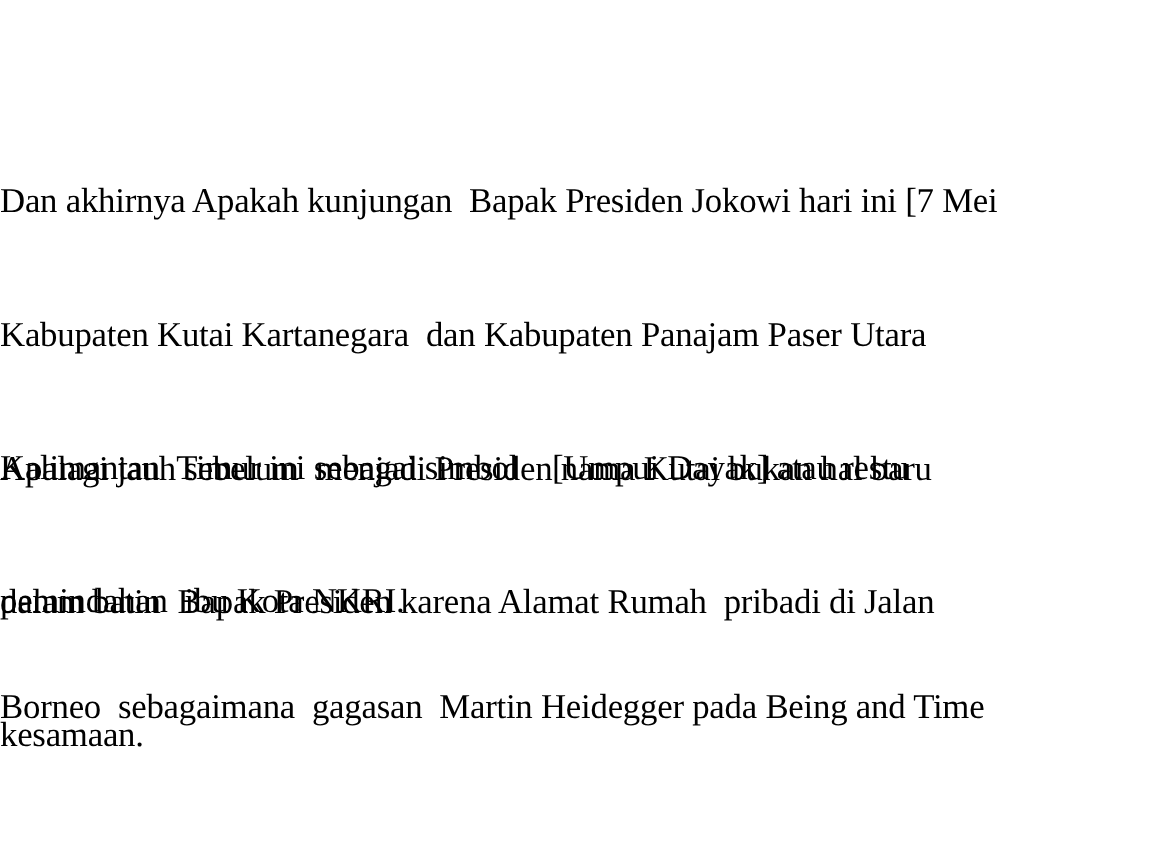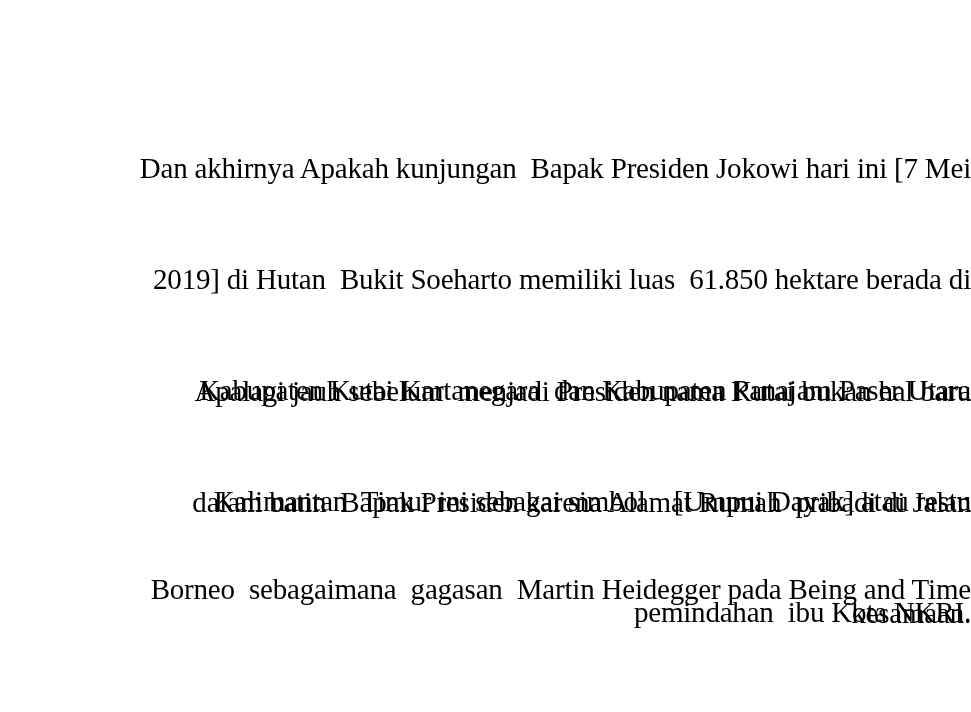--- a/index.html
+++ b/index.html
@@ -18,21 +18,21 @@
       left: 0;
       top: 0;
       width: 971px;
       height: 712px;
       background: #ffffff;
     }
     .para {
       position: absolute;
       left: 0;
       width: 971px;
-      text-align: right;
+      text-align: left;
       font-family: "Liberation Serif", "DejaVu Serif", serif;
       color: #000000;
       font-size: 29px;
       line-height: 37px;
       letter-spacing: -0.2px;
       white-space: pre;
     }
     .line {
       display: block;
       height: 37px;
@@ -41,21 +41,20 @@
     #p2 { top: 299px; }
     #p3 { top: 497px; }
   </style>
 </head>
 <body>
 
 <div class="page">
 
   <div class="para" id="p1">
     <span class="line">Dan akhirnya Apakah kunjungan  Bapak Presiden Jokowi hari ini [7 Mei</span>
-    <span class="line">2019] di Hutan  Bukit Soeharto memiliki luas  61.850 hektare berada di</span>
     <span class="line">Kabupaten Kutai Kartanegara  dan Kabupaten Panajam Paser Utara</span>
     <span class="line">Kalimantan  Timur ini sebagai simbol    [Umpui Dayak] atau restu</span>
     <span class="line">pemindahan  ibu Kota NKRI.</span>
   </div>
 
   <div class="para" id="p2">
     <span class="line">Apalagi jauh sebelum  menjadi Presiden nama Kutai bukan hal baru</span>
     <span class="line">dalam batin  Bapak Presiden karena Alamat Rumah  pribadi di Jalan</span>
     <span class="line">kesamaan.</span>
   </div>

